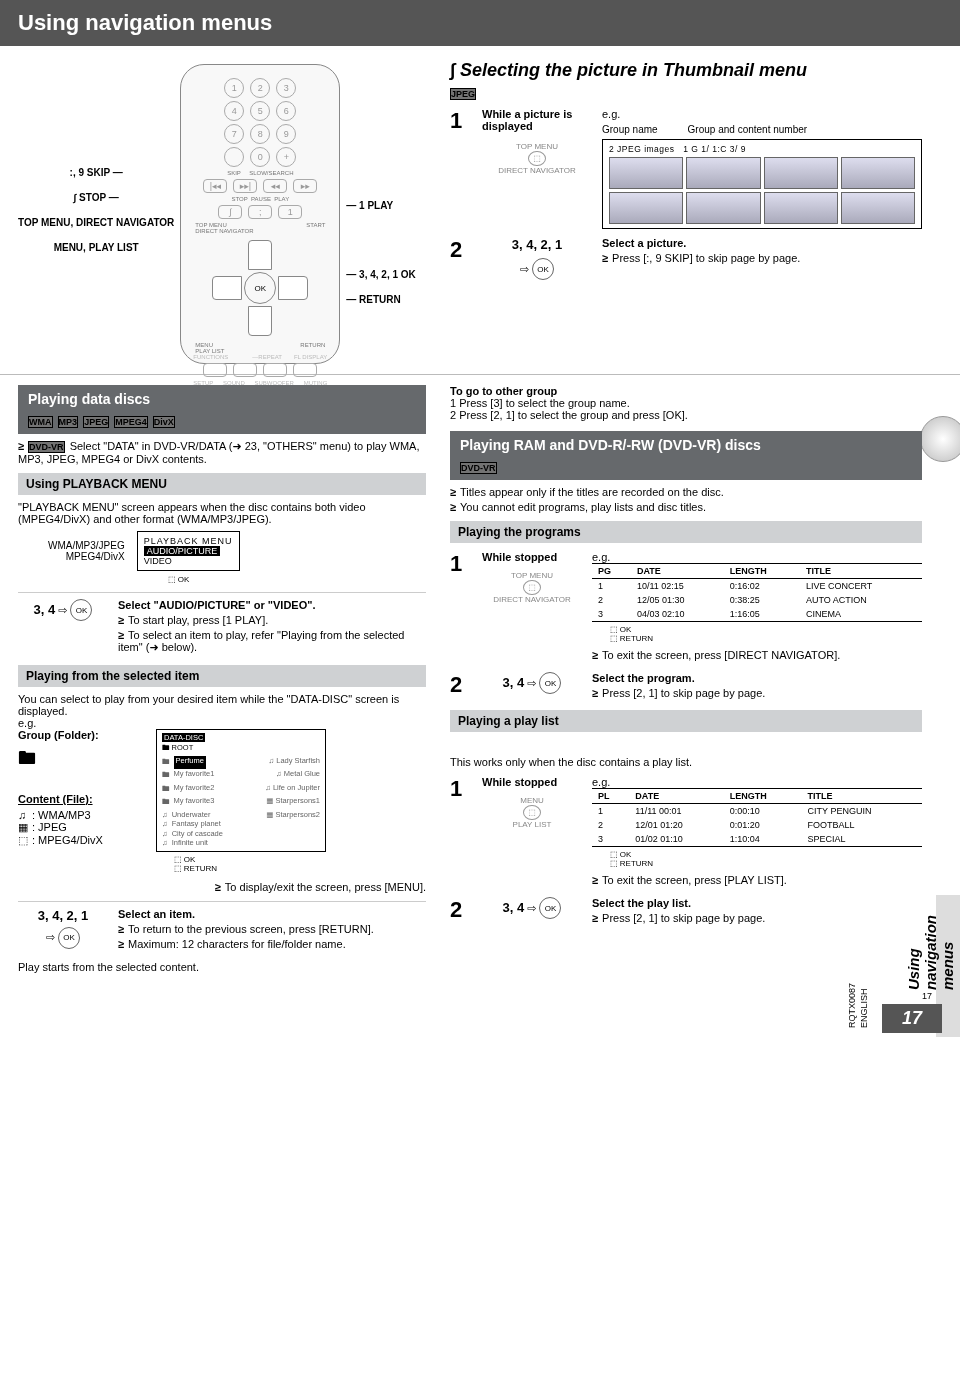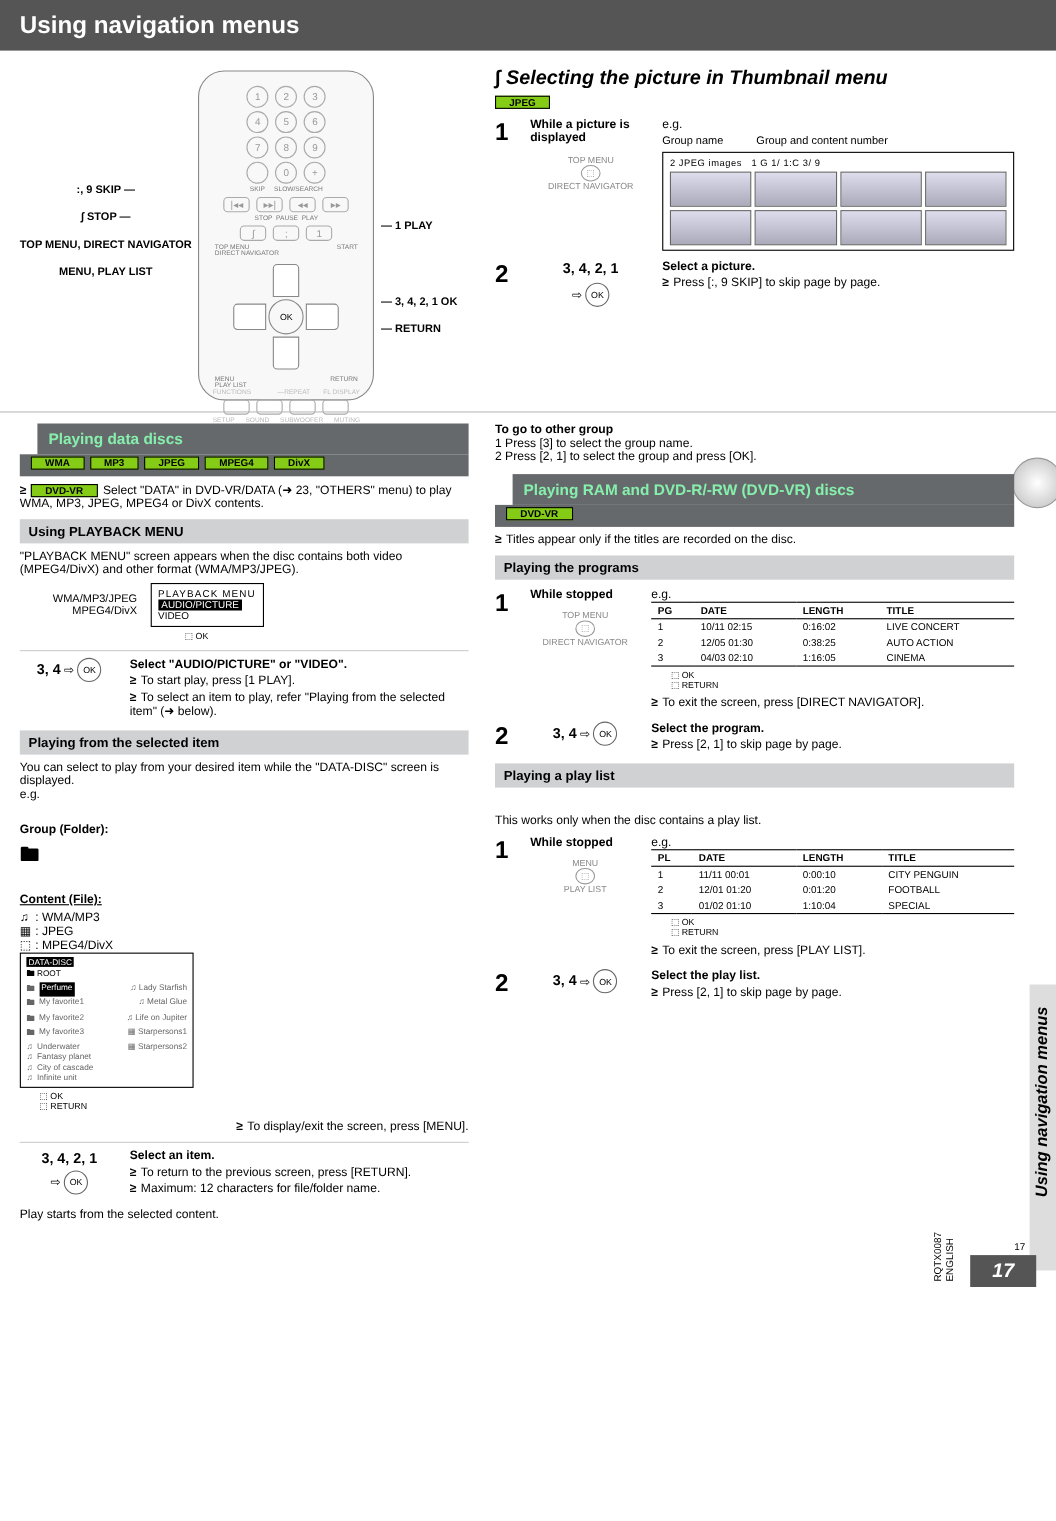--- a/index.html
+++ b/index.html
@@ -4,21 +4,21 @@
 <style>
   * { box-sizing: border-box; margin: 0; padding: 0; }
   body { font-family: Arial, Helvetica, sans-serif; font-size: 11px; width: 960px; background: #fff; color: #000; }
   .page { width: 960px; padding: 0; }
   .title-bar { background: #555; color: #fff; font-size: 22px; font-weight: bold; padding: 10px 18px; }
   .row { display: flex; }
   .left-col { width: 440px; padding: 10px 14px 10px 18px; }
   .right-col { width: 500px; padding: 10px 18px 10px 10px; position: relative; }
   .section-head { font-size: 18px; font-style: italic; font-weight: bold; margin: 4px 0 6px; }
   .section-head .sq { font-style: normal; }
-  .tag { display: inline-block; border: 1px solid #000; padding: 0 12px; font-size: 9px; font-weight: bold; margin-right: 2px; background: #84cc16; }
+  .tag { display: inline-block; border: 1px solid #000; padding: 0 0; font-size: 9px; font-weight: bold; margin-right: 2px; background: #737373; }
   .remote-area { display: flex; align-items: center; gap: 6px; margin-top: 8px; }
   .remote-labels-left { font-size: 10px; text-align: center; font-weight: bold; }
   .remote-labels-left div { margin: 6px 0 14px; white-space: nowrap; }
   .remote-labels-right { font-size: 10px; font-weight: bold; }
   .remote-labels-right div { margin: 6px 0 14px; white-space: nowrap; }
   .remote-body { width: 160px; height: 300px; border: 1px solid #888; border-radius: 24px; background: #f8f8f8; padding: 10px 8px; position: relative; }
   .remote-body .btn-row { display:flex; justify-content:center; gap:6px; margin:3px 0; }
   .rbtn { width:20px; height:20px; border:1px solid #aaa; border-radius:50%; display:flex; align-items:center; justify-content:center; font-size:9px; color:#999; }
   .rbtn.rect { border-radius:4px; width:24px; height:14px; }
   .dpad { position:relative; width:96px; height:96px; margin:6px auto; }
@@ -36,31 +36,31 @@
   .step-body { flex:1; }
   .bold { font-weight:bold; }
 
   .ok-press { display:inline-block; border:1px solid #999; border-radius:50%; padding:2px 4px; font-size:8px; }
 
   .thumb-panel { border:1px solid #000; padding:4px 6px; margin-top:4px; }
   .thumb-panel .hdr { font-family: Arial; font-size:8.5px; letter-spacing:0.5px; margin-bottom:3px; }
   .thumb-grid { display:grid; grid-template-columns:repeat(4,1fr); gap:3px; }
   .thumb { border:1px solid #666; height:32px; background:linear-gradient(#dde,#aab); }
 
-  .gray-head { background:#66696c; color:#86efac; font-weight:bold; padding:6px 10px; font-size:14px;margin-left:16px; }
+  .gray-head { background:#66696c; color:#ffffff; font-weight:bold; padding:6px 10px; font-size:14px; }
   .gray-sub { background:#cfd1d3; font-weight:bold; padding:4px 8px; font-size:12px; margin-top:8px; }
 
   .table { border-top:1px solid #000; border-bottom:1px solid #000; width:100%; font-size:9px; border-collapse:collapse; }
   .table th { text-align:left; font-weight:bold; padding:2px 6px; border-bottom:1px solid #000; }
   .table td { padding:2px 6px; }
 
   .playback-menu-box { border:1px solid #000; display:inline-block; padding:4px 6px; font-family:Arial; font-size:9px; }
   .playback-menu-box .hl { background:#000; color:#fff; padding:0 3px; }
 
-  .data-disc-box { border:1px solid #000; width:158px; font-size:7.5px; padding:3px 5px; font-family:Arial; }
+  .data-disc-box { border:1px solid #000; width:170px; font-size:7.5px; padding:3px 5px; font-family:Arial; }
   .data-disc-box .rev { background:#000; color:#fff; padding:0 2px; display:inline-block; }
   .data-disc-box .item { display:flex; gap:4px; color:#666; margin:0.5px 0; }
   .data-disc-box .col2 { margin-left:auto; }
 
   .icon-glyph { display:inline-block; width:14px; }
   ul.bullet { list-style:none; padding-left:0; }
   ul.bullet li::before { content:"≥"; margin-right:4px; font-weight:bold; }
   ul.bullet li { margin:3px 0; }
 
   .side-tab { background:#ddd; position:absolute; right:0; top:520px; width:24px; height:260px; }
@@ -270,21 +270,21 @@
             <li>To start play, press [1 PLAY].</li>
             <li>To select an item to play, refer "Playing from the selected item" (➜ below).</li>
           </ul>
         </div>
       </div>
 
       <div class="gray-sub">Playing from the selected item</div>
       <p style="margin-top:6px;">You can select to play from your desired item while the "DATA-DISC" screen is displayed.</p>
       <p>e.g.</p>
 
-      <div style="display:flex; gap:0; margin-top:20px;flex-direction:column;">
+      <div style="display:flex; gap:28px; margin-top:0;">
         <div style="width:110px;">
           <div class="bold">Group (Folder):</div>
           <div style="font-size:18px; margin:4px 0;">🖿</div>
           <div class="bold" style="margin-top:18px;text-decoration:underline;">Content (File):</div>
           <div style="margin-top:4px;"><span class="icon-glyph">♫</span><span>: WMA/MP3</span></div>
           <div><span class="icon-glyph">▦</span><span>: JPEG</span></div>
           <div><span class="icon-glyph">⬚</span><span>: MPEG4/DivX</span></div>
         </div>
         <div>
           <div class="data-disc-box">
@@ -357,20 +357,21 @@
       <div>
         <div class="bold">To go to other group</div>
         <div>1 Press [3] to select the group name.</div>
         <div>2 Press [2, 1] to select the group and press [OK].</div>
       </div>
 
       <div class="gray-head" style="margin-top:10px;">Playing RAM and DVD-R/-RW (DVD-VR) discs</div>
       <div style="background:#66696c; padding:2px 10px 6px;"><span class="tag">DVD-VR</span></div>
       <ul class="bullet" style="margin-top:6px;">
         <li>Titles appear only if the titles are recorded on the disc.</li>
+        <li>You cannot edit programs, play lists and disc titles.</li>
       </ul>
 
       <div class="gray-sub">Playing the programs</div>
       <div class="step">
         <div class="step-num">1</div>
         <div style="width:100px;">
           <div class="bold">While stopped</div>
           <div style="margin-top:8px; font-size:8px; text-align:center; color:#888;">
             <div>TOP MENU</div>
             <div class="ok-press">⬚</div>

